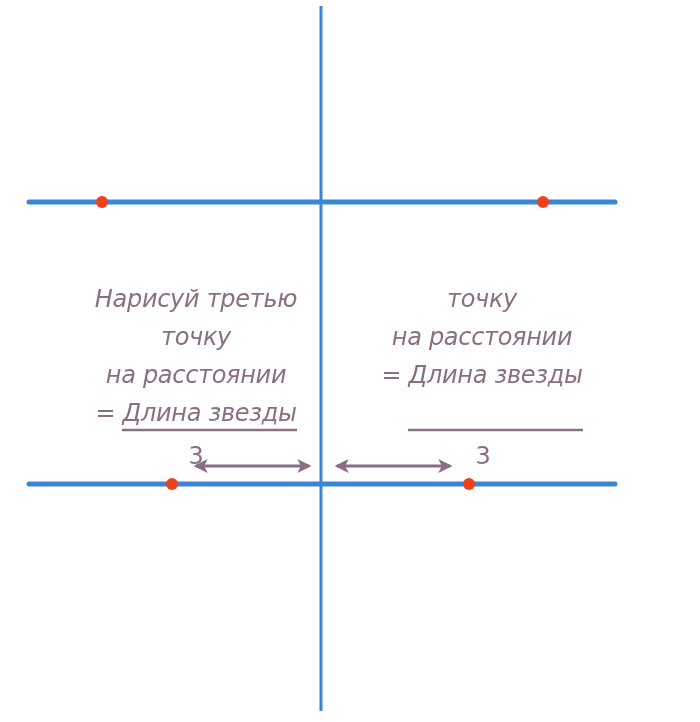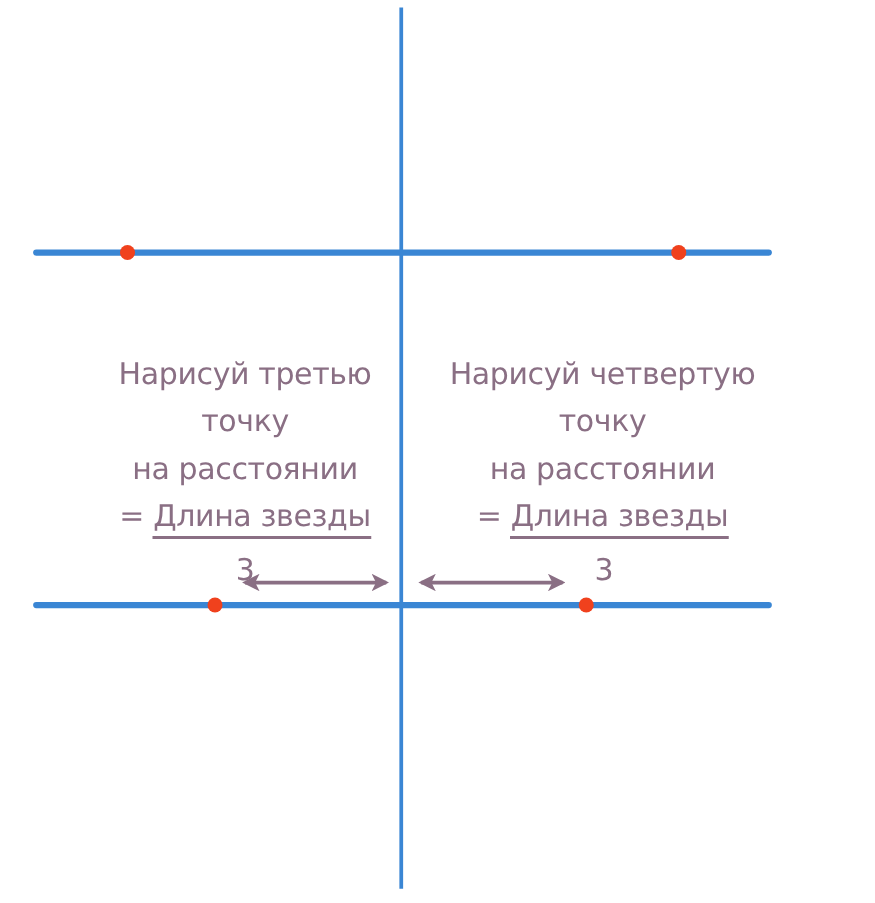--- a/index.html
+++ b/index.html
@@ -1,21 +1,21 @@
 <!DOCTYPE html>
 <html><head>
 <meta charset="utf-8">
 <style>
   html, body { margin: 0; padding: 0; background: #ffffff; }
   body { width: 700px; height: 722px; position: relative; overflow: hidden;
          font-family: "DejaVu Sans", "Liberation Sans", sans-serif; }
   svg.diagram { position: absolute; left: 0; top: 0; }
   .label { position: absolute; color: #8a6f84; font-size: 24px; line-height: 38px;
            text-align: center; letter-spacing: -0.3px; }
-  .label .line { display: block; white-space: nowrap; }
+  .label .line { display: block; white-space: nowrap; font-style: italic; }
 </style>
 </head>
 <body>
 
 <svg class="diagram" width="700" height="722" viewBox="0 0 700 722">
   <defs>
     <marker id="ah" viewBox="0 0 12 12" refX="10" refY="6" markerWidth="14" markerHeight="14" markerUnits="userSpaceOnUse" orient="auto-start-reverse">
       <path d="M0,0 L12,6 L0,12 L3,6 Z" fill="#8a6f84"></path>
     </marker>
   </defs>
@@ -38,18 +38,17 @@
 
 <div class="label" style="left:70px; top:280px; width:252px;">
   <span class="line">Нарисуй третью</span>
   <span class="line">точку</span>
   <span class="line">на расстоянии</span>
   <span class="line">= Длина звезды</span>
 </div>
 <span class="label num" style="left:186px; top:437px; width:20px;">3</span>
 
 <div class="label" style="left:336px; top:280px; width:292px;">
-  <span class="line">Нарисуй четвертую</span>
   <span class="line">точку</span>
   <span class="line">на расстоянии</span>
   <span class="line">= Длина звезды</span>
 </div>
 <span class="label num" style="left:473px; top:437px; width:20px;">3</span>
 
 </body></html>

